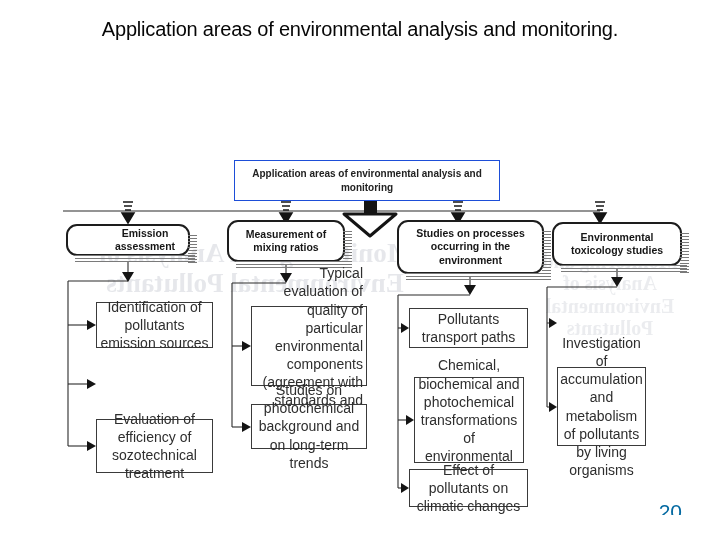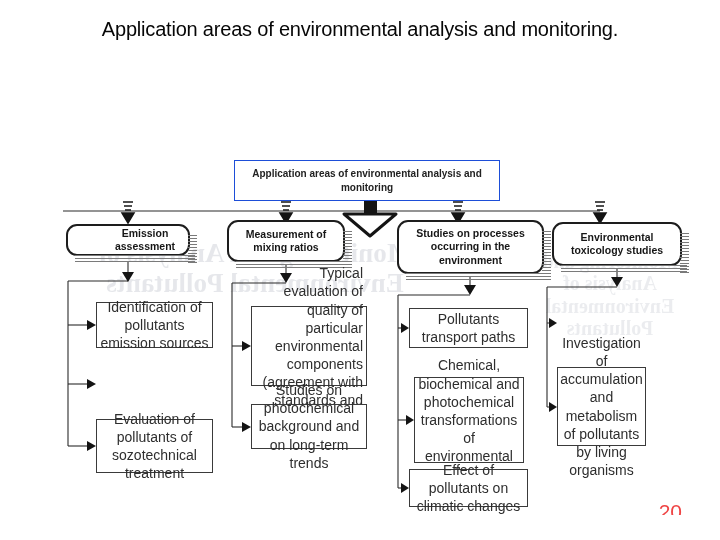--- a/index.html
+++ b/index.html
@@ -66,21 +66,21 @@
   .c3 { left:409px; width:119px; }
   .c3-1 { top:308px; height:40px; }
   .c3-2 { left:414px; width:110px; top:377px; height:86px; }
   .c3-3 { top:469px; height:38px; }
   .c4 { left:557px; width:89px; }
   .c4-1 { top:303px; height:40px; }
   .c4-2 { top:367px; height:79px; }
   
   .page-number {
     position:absolute; right:38px; top:500px; z-index:4;
-    height:15px; overflow:hidden; font-size:21px; font-weight:500; color:#ef4444;
+    height:15px; overflow:hidden; font-size:21px; font-weight:500; color:#0369a1;
   }
 </style>
 </head>
 <body>
 
 <div class="stage">
 
   <div class="slide-title">Application areas of environmental analysis and monitoring.</div>
 
   <div class="ghost ghost-1">
@@ -176,21 +176,21 @@
   </svg>
 
   <div class="rootbox">Application areas of environmental analysis and monitoring</div>
 
   <div class="cat cat-1">Emission assessment</div>
   <div class="cat cat-2">Measurement of mixing ratios</div>
   <div class="cat cat-3">Studies on processes occurring in the environment</div>
   <div class="cat cat-4">Environmental toxicology studies</div>
 
   <div class="sub c1 c1-1">Identification of pollutants emission sources</div>
-  <div class="sub c1 c1-3">Evaluation of pollutants of sozotechnical treatment</div>
+  <div class="sub c1 c1-3">Evaluation of efficiency of sozotechnical treatment</div>
 
   <div class="sub c2 c2-1">Typical evaluation of quality of particular environmental components (agreement with standards and regulations)</div>
   <div class="sub c2 c2-2">Studies on photochemical background and on long-term trends</div>
 
   <div class="sub c3 c3-1">Pollutants transport paths</div>
   <div class="sub c3 c3-2">Chemical, biochemical and photochemical transformations of environmental pollutants</div>
   <div class="sub c3 c3-3">Effect of pollutants on climatic changes</div>
 
   <div class="sub c4 c4-2">Investigation of accumulation and metabolism of pollutants by living organisms</div>
 

